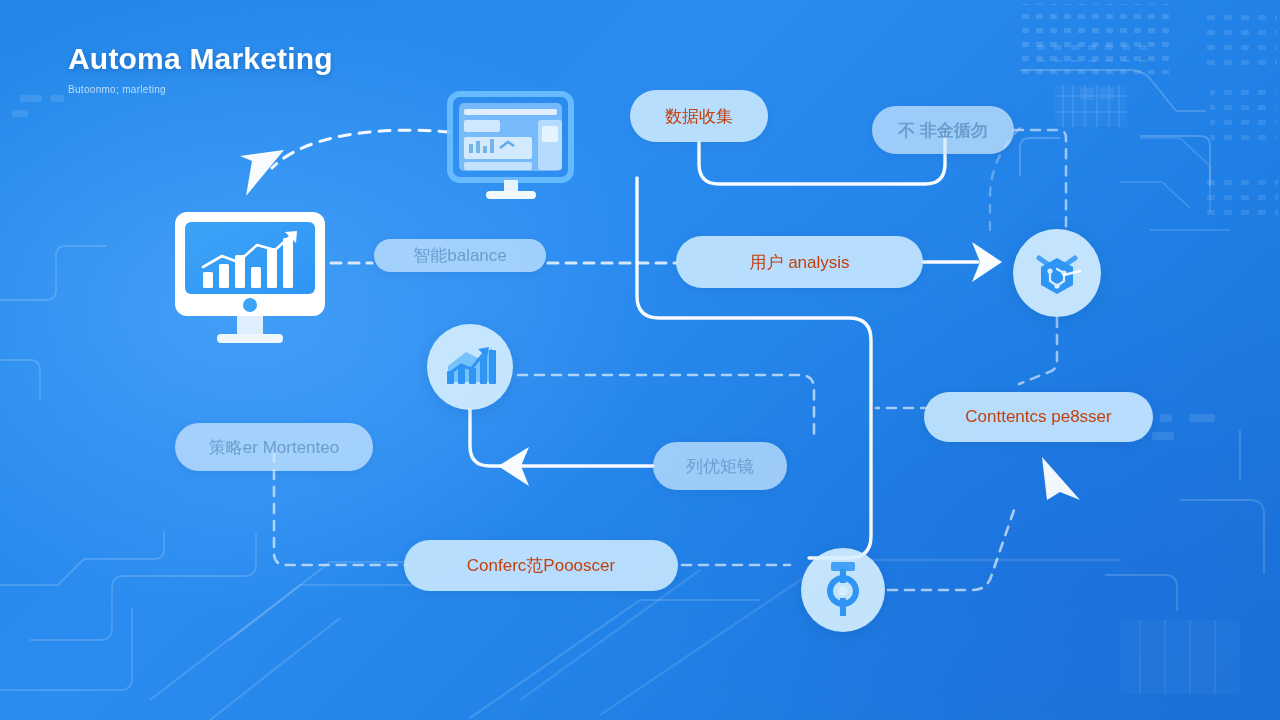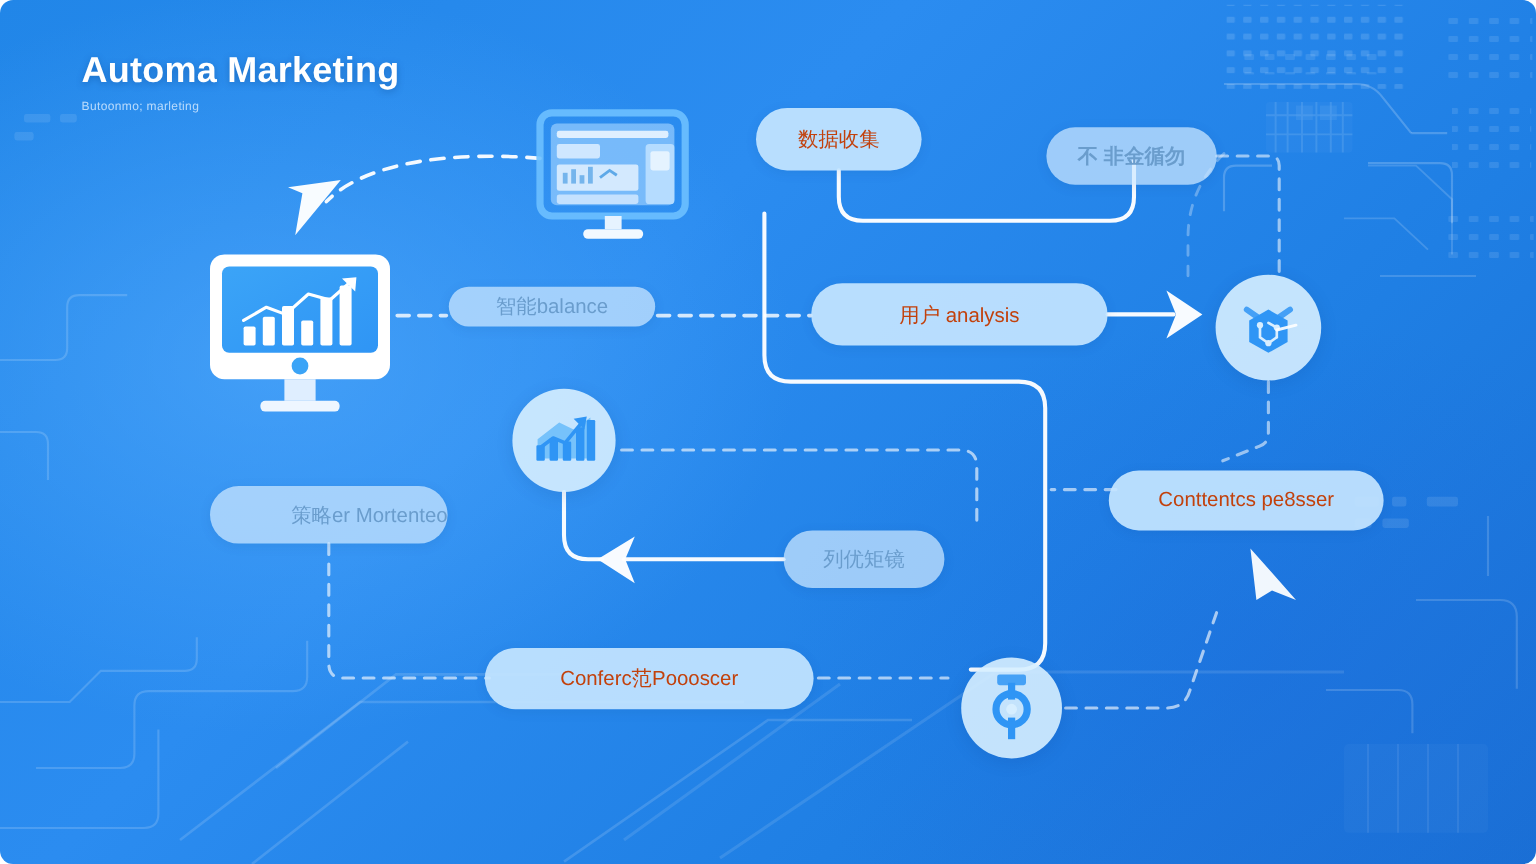--- a/index.html
+++ b/index.html
@@ -9,21 +9,20 @@
     font-family:"Liberation Sans", sans-serif;
   }
   #stage {
     position:relative;
     width:1280px; height:720px;
     background:
       radial-gradient(ellipse 700px 500px at 18% 42%, rgba(88,175,255,0.55) 0%, rgba(88,175,255,0) 62%),
       radial-gradient(ellipse 620px 460px at 82% 78%, rgba(28,106,220,0.40) 0%, rgba(28,106,220,0) 65%),
       linear-gradient(135deg, #2186e8 0%, #2b8cf0 38%, #1f7fe4 70%, #1a6fd4 100%);
     overflow:hidden;
-    border-radius:11px;
   }
 
   
   .bg-layer { position:absolute; inset:0; pointer-events:none; }
 
   
   .title-block { position:absolute; left:68px; top:42px; }
   .title-main {
     font-size:30px; font-weight:bold; color:#ffffff;
     letter-spacing:0.2px;
@@ -327,21 +326,21 @@
   </div>
 
   <div class="pill strong" style="left:676px; top:236px; width:247px; height:52px;">
     <span>用户 analysis</span>
   </div>
 
   <div class="pill strong" style="left:924px; top:392px; width:229px; height:50px;">
     <span>Conttentcs pe8sser</span>
   </div>
 
-  <div class="pill dim" style="left:175px; top:405px; width:198px; height:48px;justify-content:flex-end;">
+  <div class="pill dim" style="left:175px; top:423px; width:198px; height:48px;">
     <span>策略er Mortenteo</span>
   </div>
 
   <div class="pill dim" style="left:653px; top:442px; width:134px; height:48px;">
     <span>列优矩镜</span>
   </div>
 
   <div class="pill strong" style="left:404px; top:540px; width:274px; height:51px;">
     <span>Conferc范Poooscer</span>
   </div>

